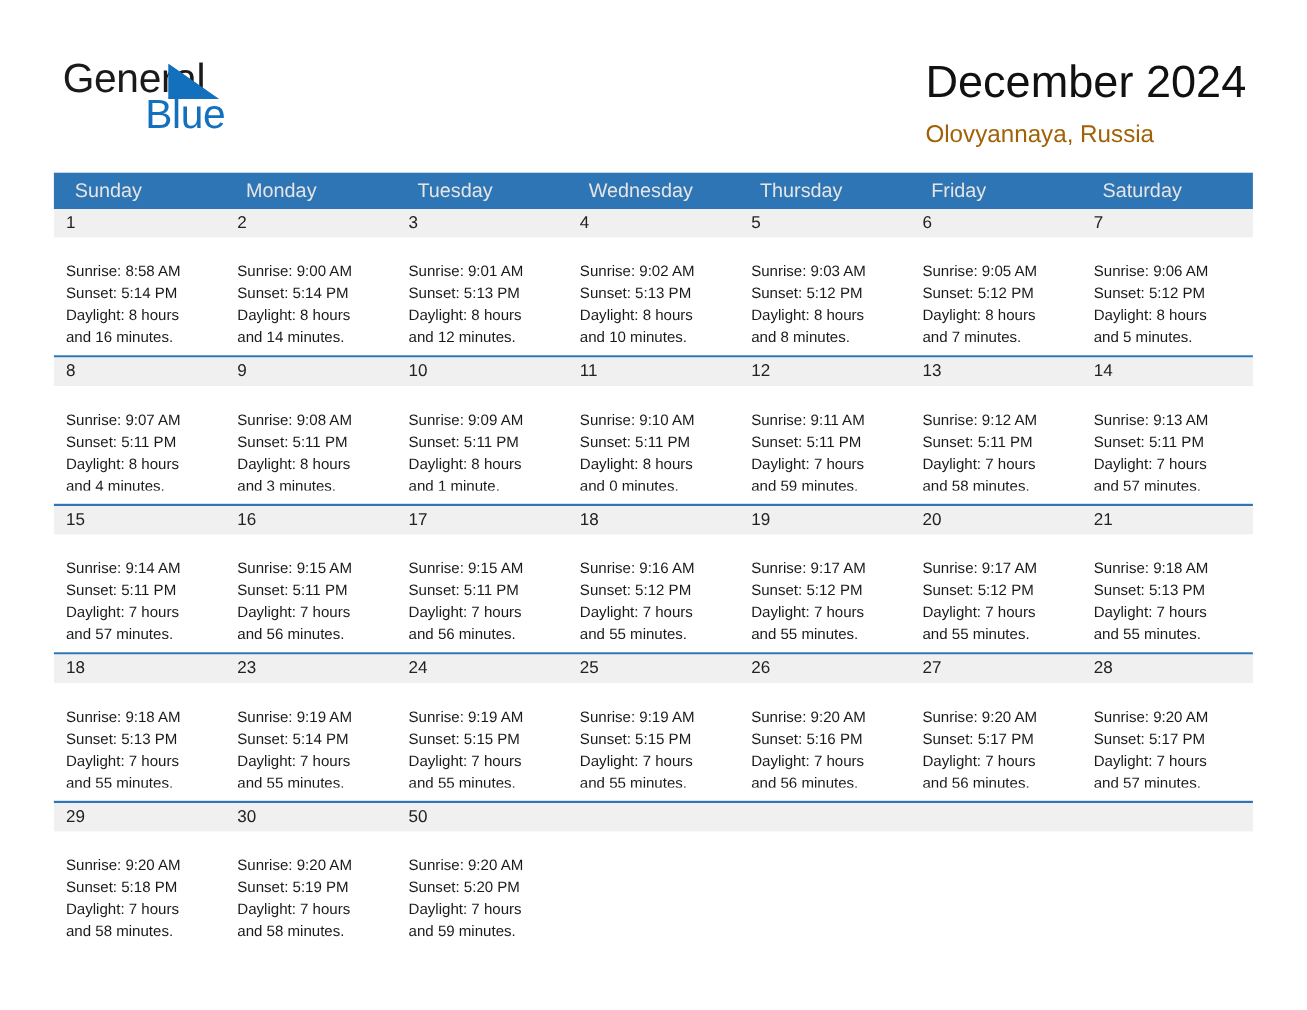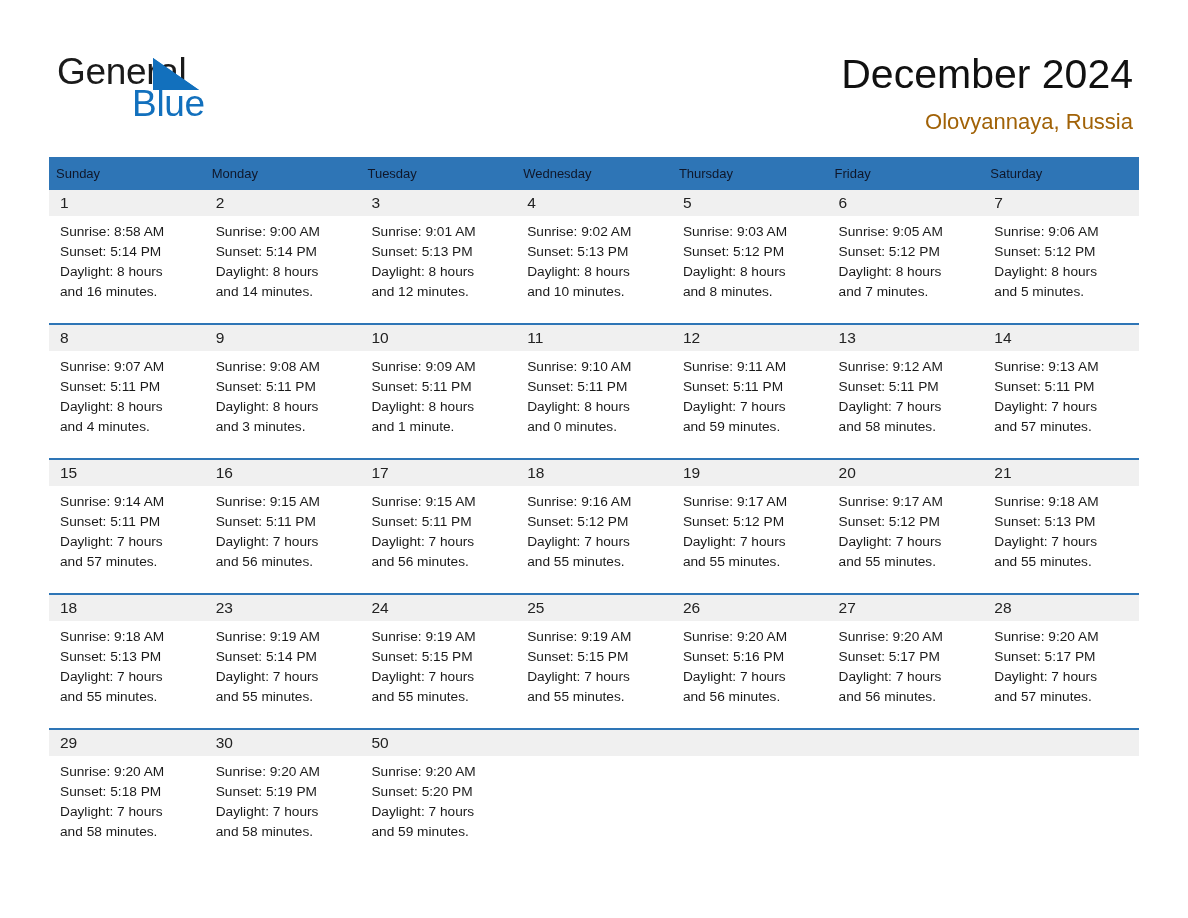--- a/index.html
+++ b/index.html
@@ -58,21 +58,20 @@
     font-size: 37px;
     line-height: 40px;
     letter-spacing: -0.3px;
     color: #1270bd;
     font-family: "Liberation Sans", sans-serif;
   }
   .title-block {
     position: absolute;
     right: 55px;
     top: 50px;
-    text-align: right;
   }
   .cal-title {
     font-size: 41px;
     line-height: 48px;
     color: #111111;
     font-weight: normal;
     white-space: nowrap;
   }
   .cal-subtitle {
     margin-top: 11px;
@@ -91,23 +90,23 @@
     width: 1090px;
   }
   .dow-row {
     display: flex;
     background: #2e75b6;
     height: 33px;
   }
   .dow-cell {
     flex: 1 1 0;
     box-sizing: border-box;
-    padding-left: 7px;
-    color: #0f172a;
-    font-size: 13px;
+    padding-left: 19px;
+    color: #e5e5e5;
+    font-size: 18px;
     line-height: 33px;
     white-space: nowrap;
     overflow: hidden;
   }
 
   .week {
     position: relative;
   }
   .week-rule {
     height: 2px;
@@ -132,21 +131,21 @@
     color: #222222;
   }
   .detail-row {
     display: flex;
     background: #ffffff;
     height: 95px;
   }
   .detail-cell {
     flex: 1 1 0;
     box-sizing: border-box;
-    padding: 6px 8px 0 11px;
+    padding: 21px 8px 0 11px;
     font-size: 13.7px;
     line-height: 20px;
     color: #1a1a1a;
   }
   .detail-cell div {
     white-space: nowrap;
   }
 </style>
 </head>
 <body>

